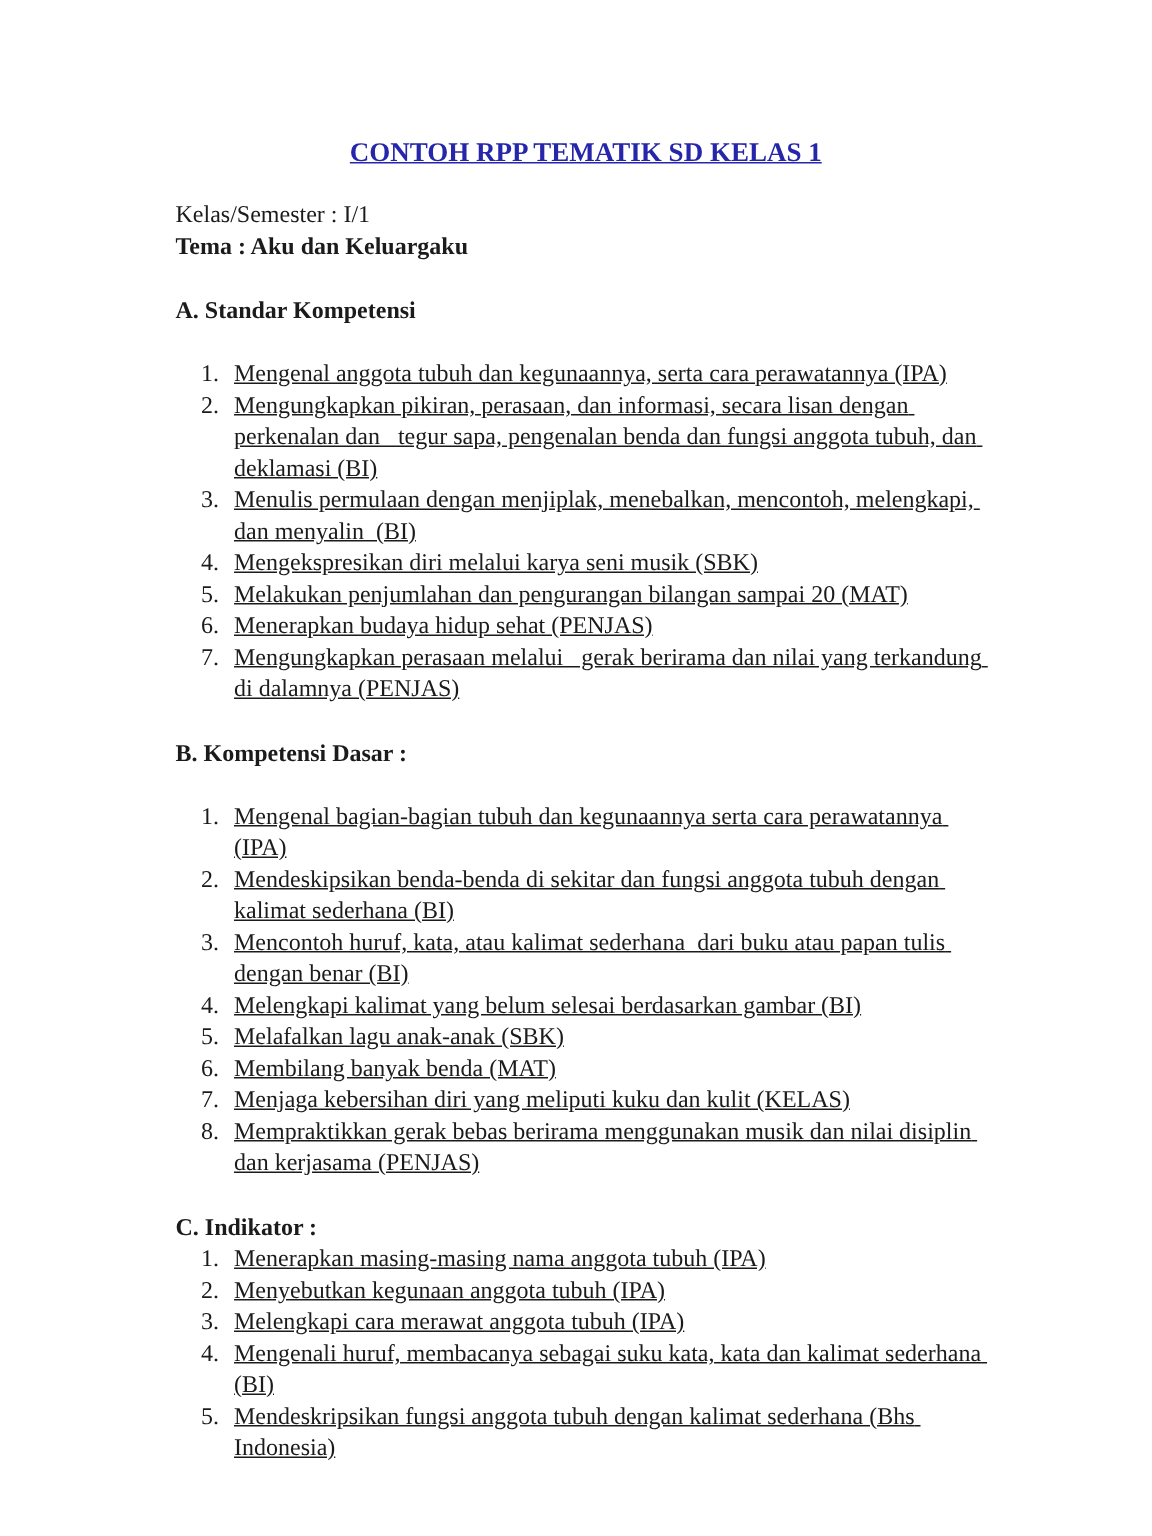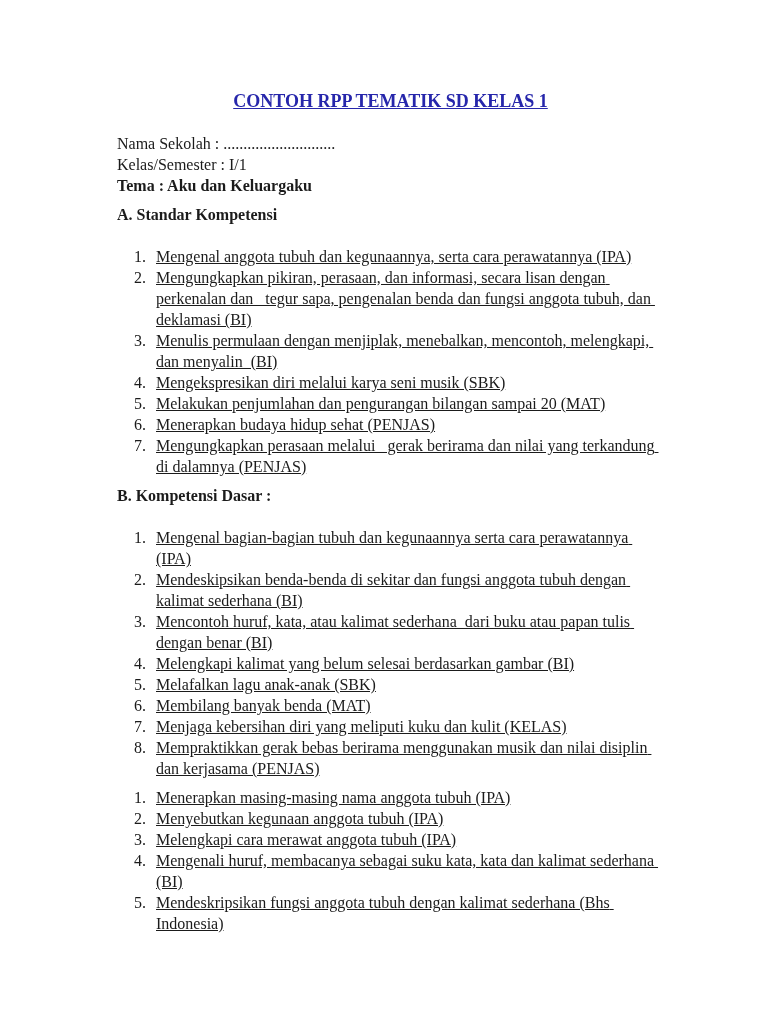--- a/index.html
+++ b/index.html
@@ -24,21 +24,21 @@
     margin: 0 0 21px 0;
     text-align: center;
     font-size: 18px;
     line-height: 22px;
     font-weight: bold;
     text-decoration: underline;
     color: #2626ab;
   }
   .meta p { margin: 0; }
   .bold { font-weight: bold; }
-  .section { margin-top: 8px; }
+  .section { margin-top: 22px; }
   .section-heading {
     margin: 0;
     font-weight: bold;
     font-size: 16px;
     line-height: 21px;
   }
   .list { margin: 0; }
   .list.gap { margin-top: 21px; }
   .li { display: flex; align-items: flex-start; }
   .li .num {
@@ -52,21 +52,20 @@
   }
 </style>
 </head>
 <body>
 
 <div class="page">
 
   <h1 class="title" style="color: rgb(38, 38, 171);">CONTOH RPP TEMATIK SD KELAS 1</h1>
 
   <div class="meta">
-    <p>Nama Sekolah : ............................</p>
     <p>Kelas/Semester : I/1</p>
     <p class="bold">Tema : Aku dan Keluargaku</p>
   </div>
 
   <div class="section">
     <h3 class="section-heading">A. Standar Kompetensi</h3>
     <div class="list gap">
         <div class="li">
           <span class="num">1.</span>
           <span class="txt">Mengenal anggota tubuh dan kegunaannya, serta cara perawatannya (IPA)</span>
@@ -130,20 +129,21 @@
           <span class="txt">Menjaga kebersihan diri yang meliputi kuku dan kulit (KELAS)</span>
         </div>
         <div class="li">
           <span class="num">8.</span>
           <span class="txt">Mempraktikkan gerak bebas berirama menggunakan musik dan nilai disiplin dan kerjasama (PENJAS)</span>
         </div>
       </div>
   </div>
 
   <div class="section">
+    <h3 class="section-heading">C. Indikator :</h3>
     <div class="list">
         <div class="li">
           <span class="num">1.</span>
           <span class="txt">Menerapkan masing-masing nama anggota tubuh (IPA)</span>
         </div>
         <div class="li">
           <span class="num">2.</span>
           <span class="txt">Menyebutkan kegunaan anggota tubuh (IPA)</span>
         </div>
         <div class="li">

